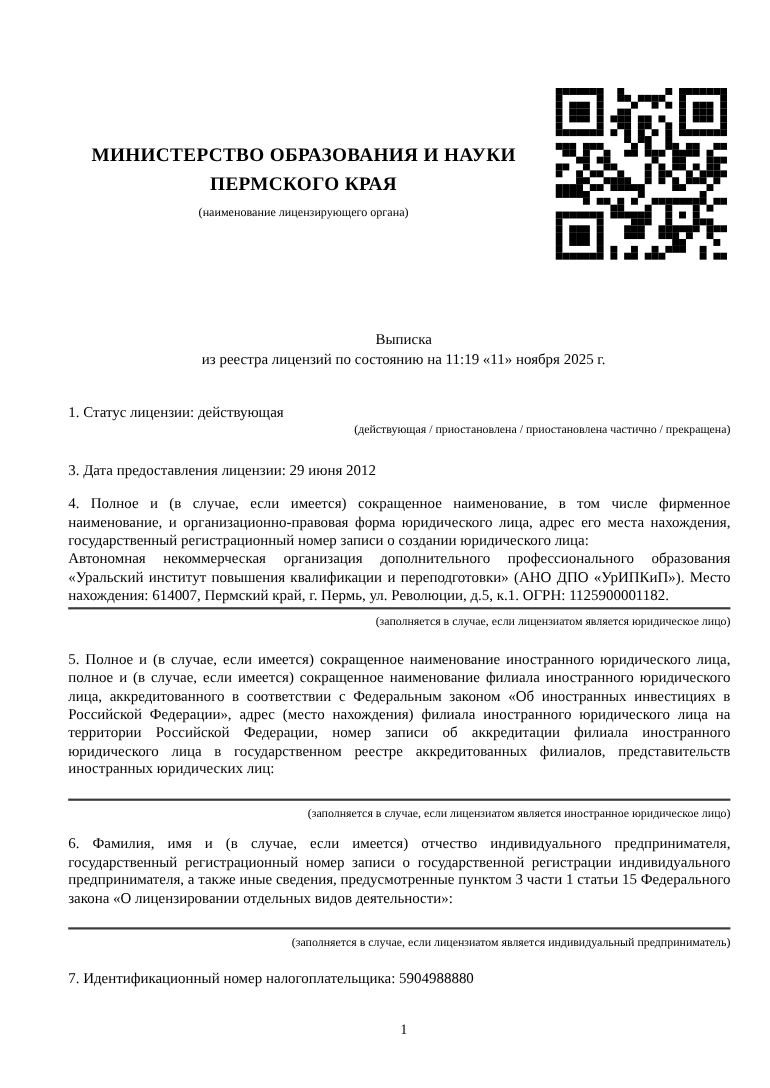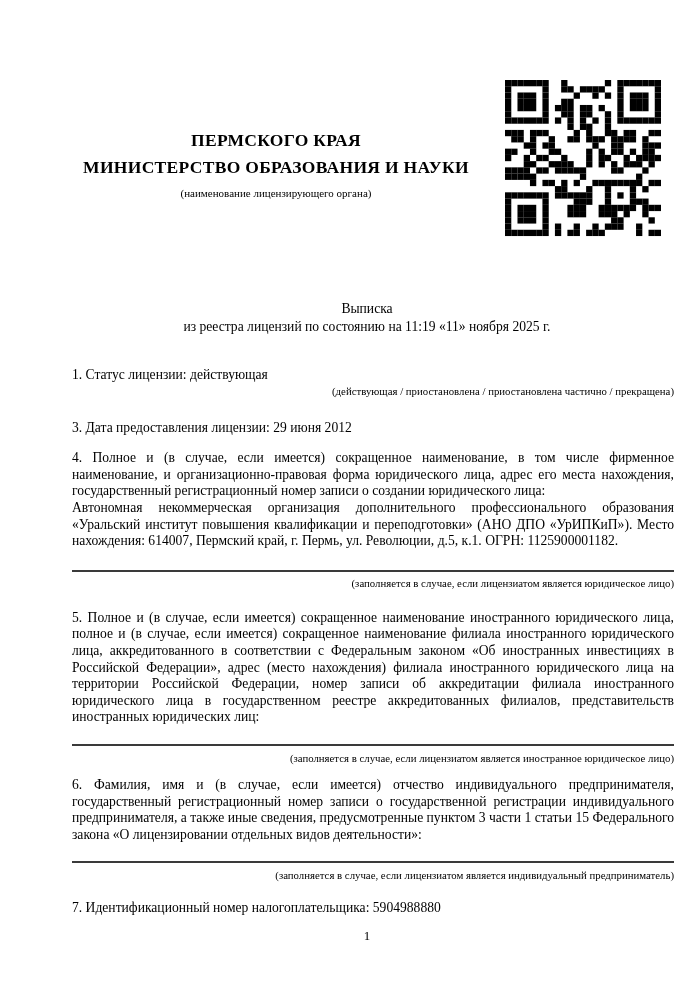--- a/index.html
+++ b/index.html
@@ -9,45 +9,45 @@
   }
   
   .header-text{position:absolute;left:62px;top:127px;width:428px;text-align:center;}
   .ministry-line{font-weight:700;font-size:17.5px;line-height:27px;letter-spacing:.3px;}
   .ministry-caption{font-size:11px;line-height:14px;margin-top:5px;}
   .qr{position:absolute;left:505px;top:79px;width:156px;height:158px;fill:#000;}
   
   .doc-title{position:absolute;left:66px;top:300px;width:602px;text-align:center;
     font-size:13.6px;line-height:18px;}
   
-  .body{position:absolute;left:72px;top:367px;width:602px;font-size:13.6px;line-height:16.6px;}
+  .body{position:absolute;left:62px;top:367px;width:602px;font-size:13.6px;line-height:16.6px;}
   .para{margin:0;}
   .just{text-align:justify;}
-  .fill{border-bottom:2px solid #3a3a3a;padding-bottom:20px;}
+  .fill{border-bottom:2px solid #3a3a3a;padding-bottom:2px;}
   .blank-line{height:18px;border-bottom:2px solid #3a3a3a;}
   .note{font-size:10.8px;line-height:15px;text-align:right;}
   .item-1{margin-bottom:21px;}
   .item-2{margin-bottom:17px;}
   .item-3{margin-bottom:14px;}
   .item-4{margin-bottom:19px;}
   .item-4 .note{margin-top:4px;}
   .item-5{margin-bottom:11px;}
   .item-5 .note{margin-top:5px;}
   .item-6{margin-bottom:17px;}
   .item-6 .note{margin-top:5px;}
   .page-number{position:absolute;left:66px;top:928px;width:602px;text-align:center;font-size:13px;}
 </style>
 </head>
 <body>
 
 <div class="page">
 
   <div class="header-text">
+    <div class="ministry-line">МИНИСТЕРСТВО ОБРАЗОВАНИЯ И НАУКИ</div>
     <div class="ministry-line">ПЕРМСКОГО КРАЯ</div>
-    <div class="ministry-line">МИНИСТЕРСТВО ОБРАЗОВАНИЯ И НАУКИ</div>
     <div class="ministry-caption">(наименование лицензирующего органа)</div>
   </div>
 
   <svg class="qr" viewBox="0 0 156 156" xmlns="http://www.w3.org/2000/svg">
       <rect x="0.00" y="0.00" width="6.29" height="6.29"></rect>
       <rect x="6.24" y="0.00" width="6.29" height="6.29"></rect>
       <rect x="12.48" y="0.00" width="6.29" height="6.29"></rect>
       <rect x="18.72" y="0.00" width="6.29" height="6.29"></rect>
       <rect x="24.96" y="0.00" width="6.29" height="6.29"></rect>
       <rect x="31.20" y="0.00" width="6.29" height="6.29"></rect>

